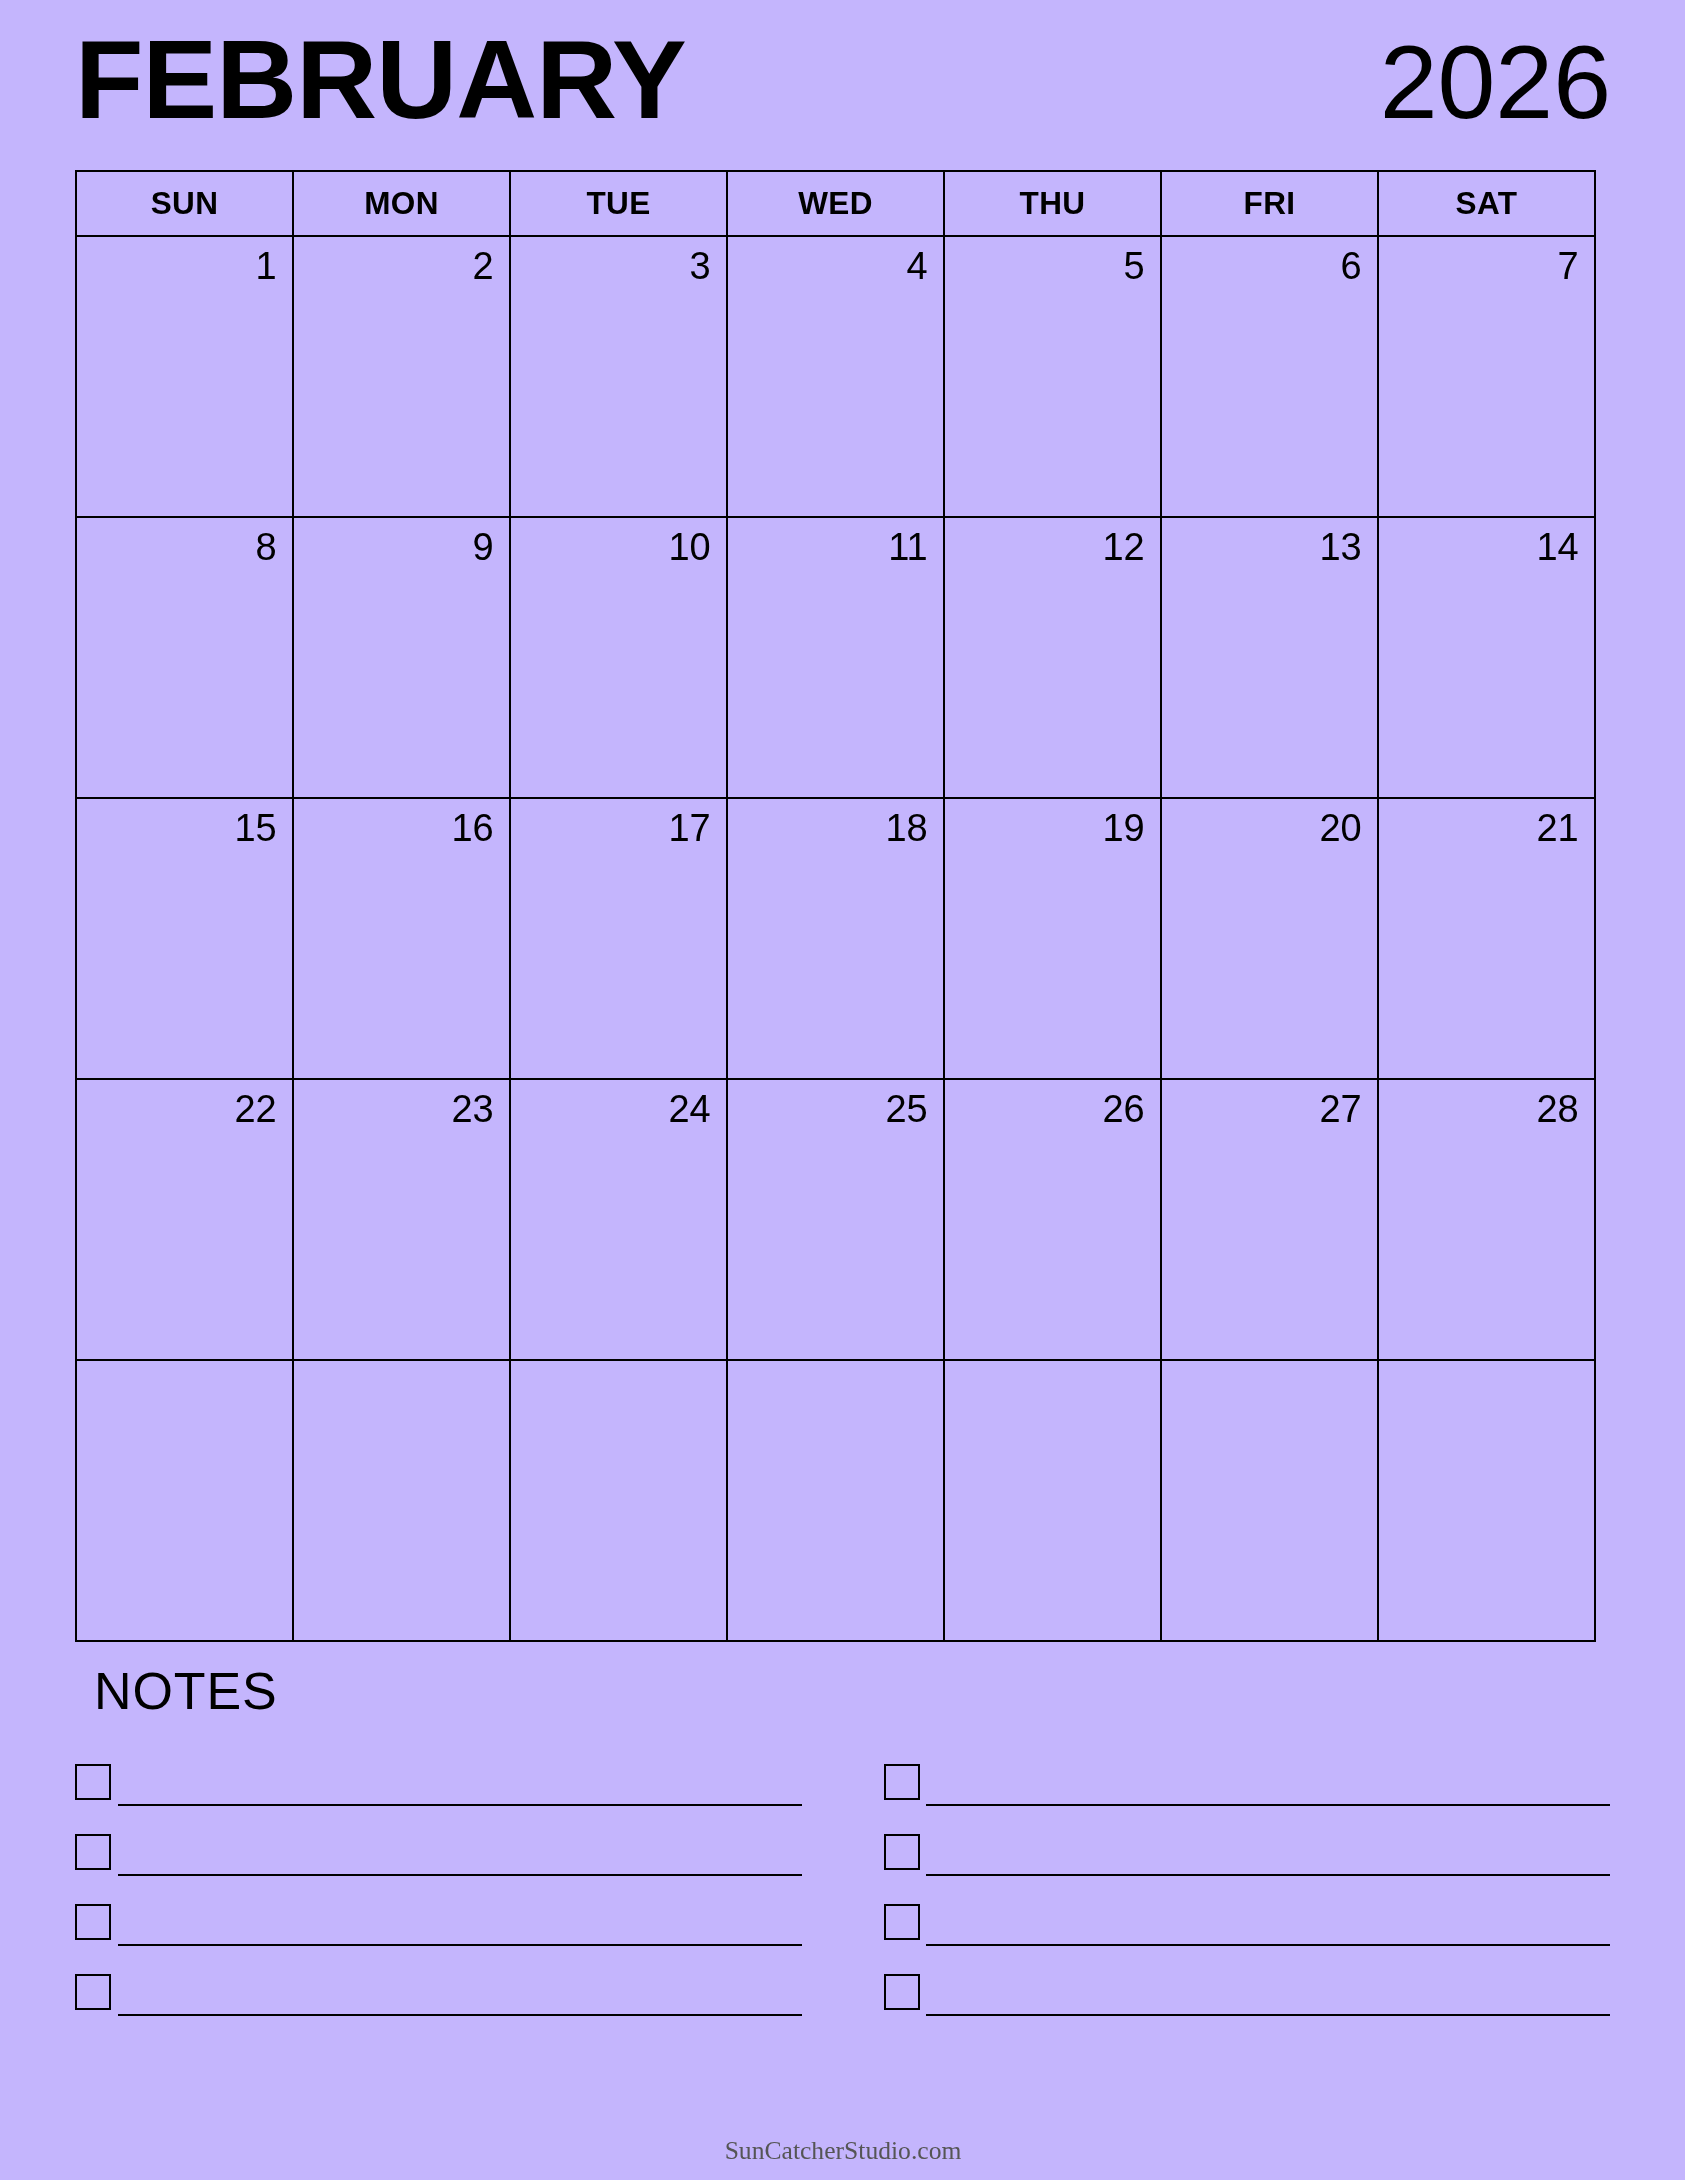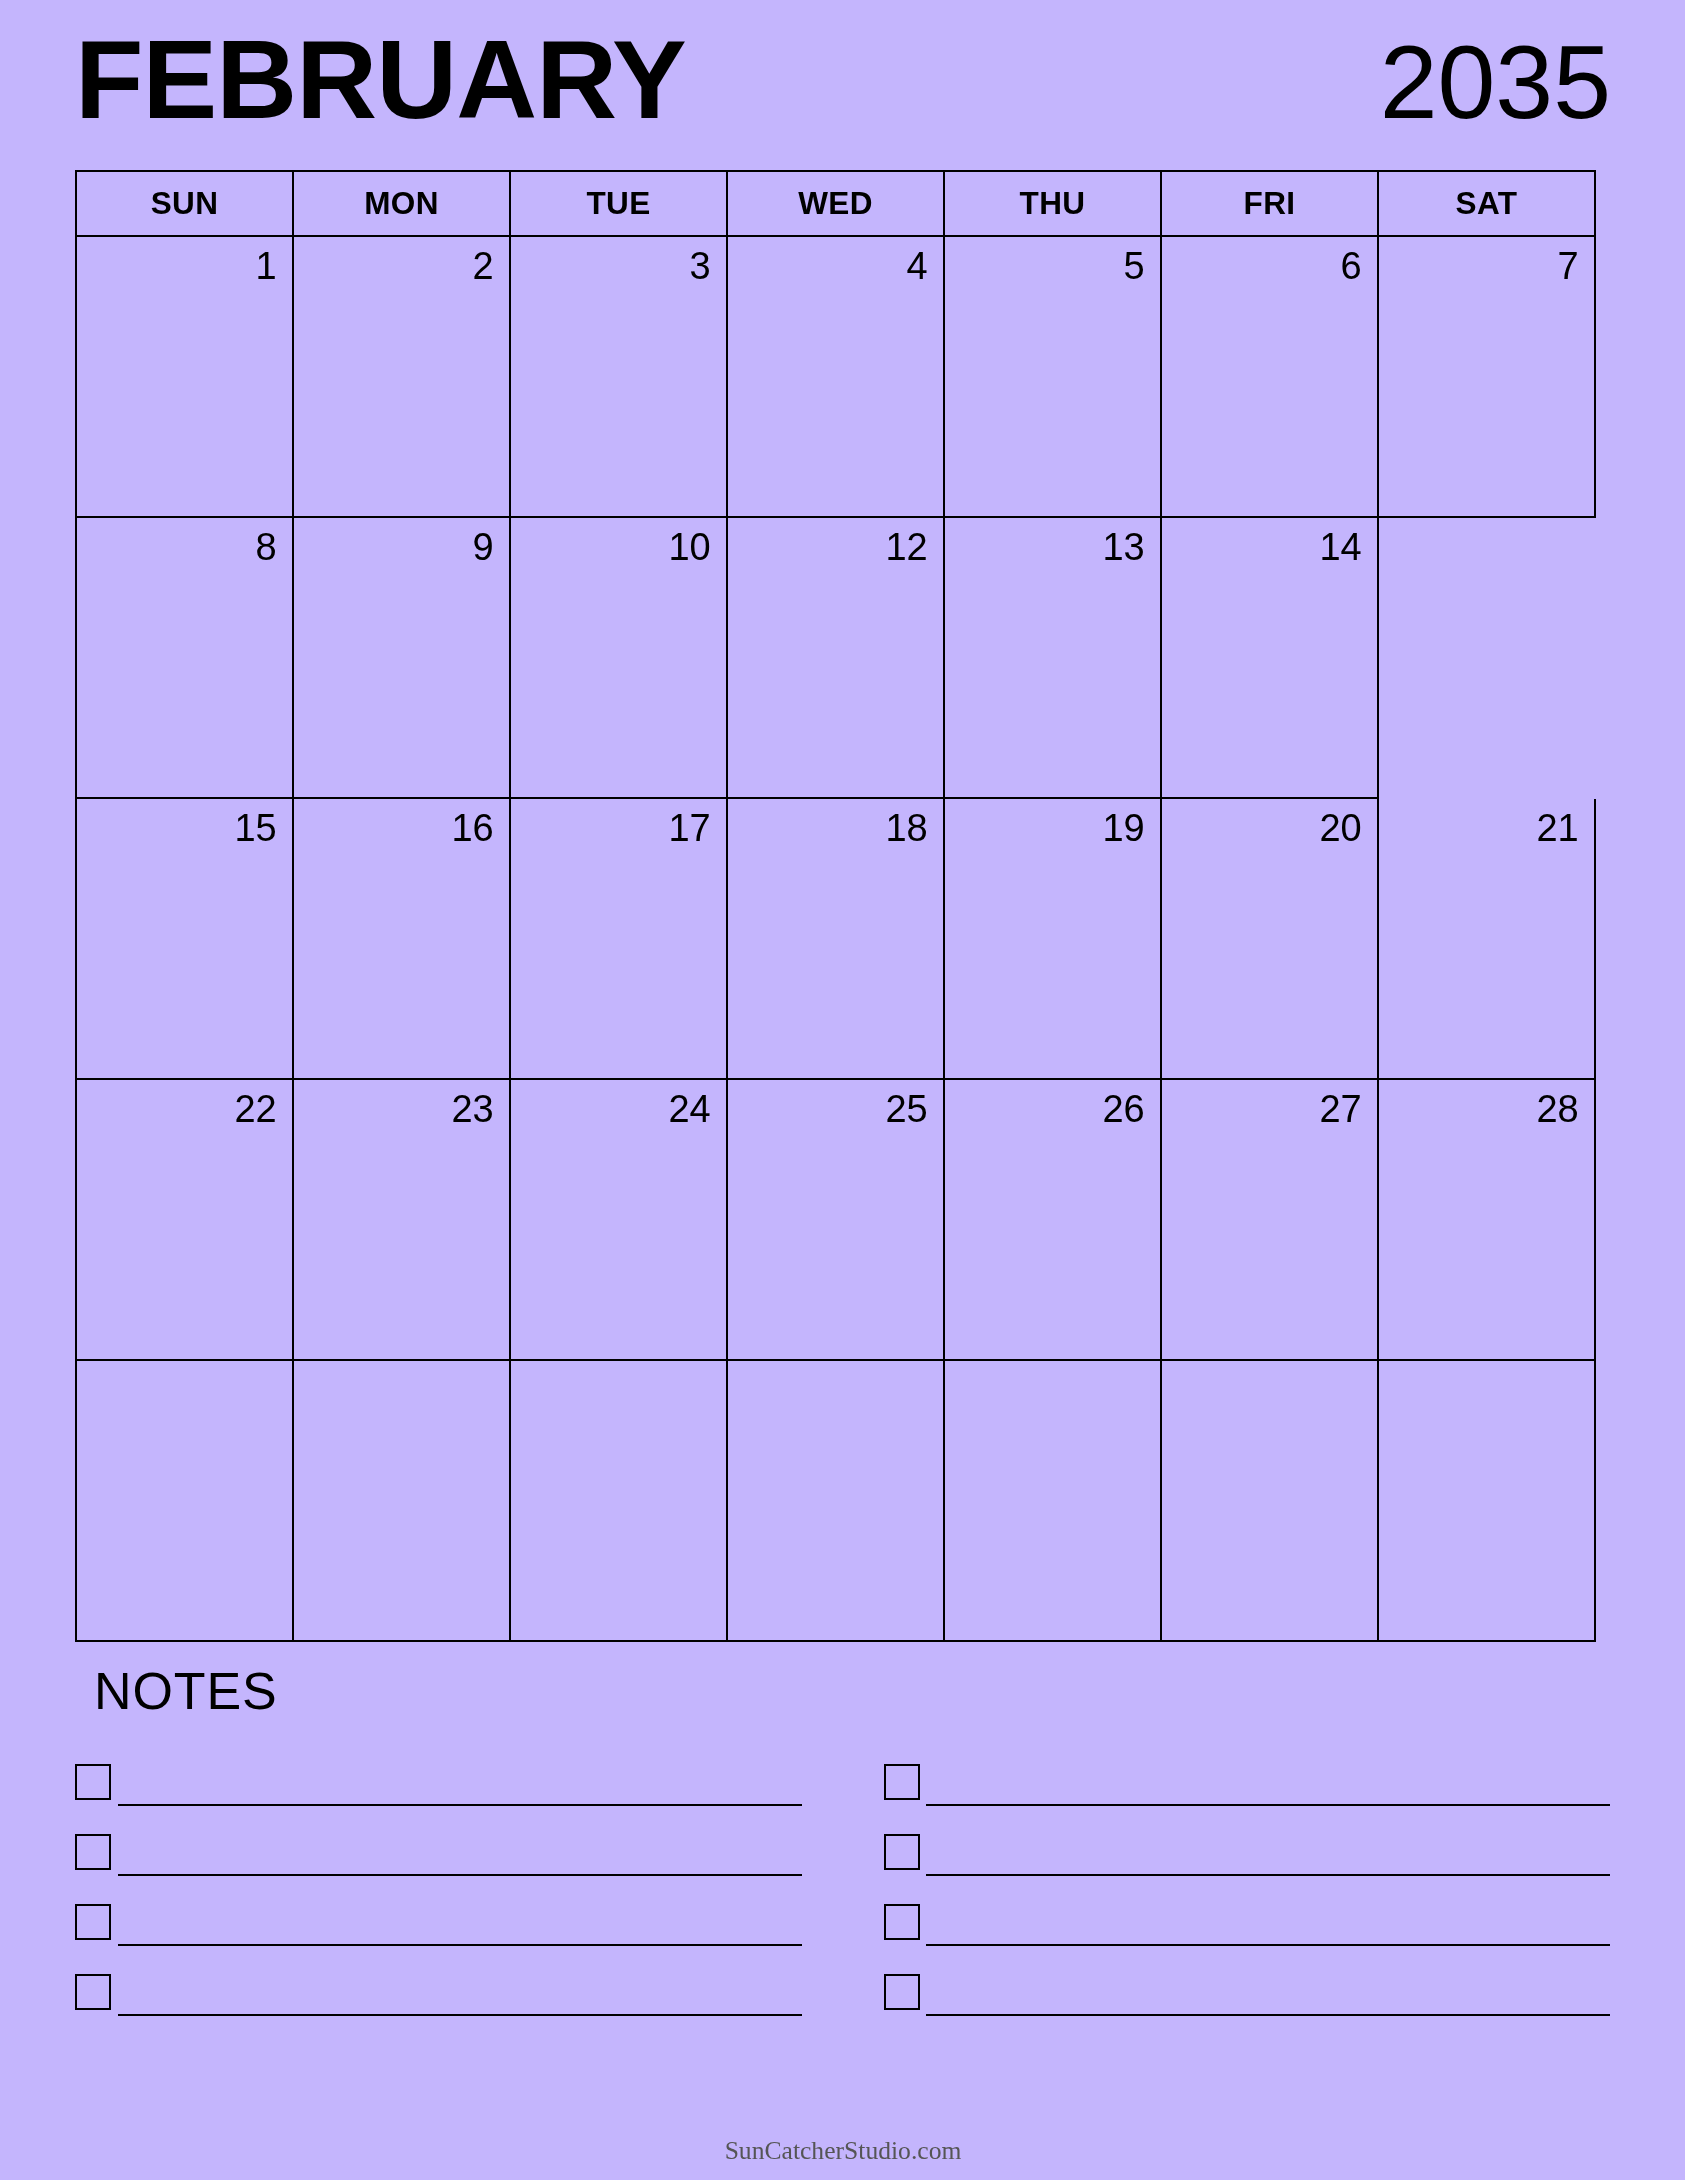--- a/index.html
+++ b/index.html
@@ -129,21 +129,21 @@
     font-family: Liberation Serif, serif;
   }
 </style>
 </head>
 <body>
 
 <div class="page">
 
   <div class="title-row">
     <div class="month-name">FEBRUARY</div>
-    <div class="year-name">2035</div>
+    <div class="year-name">2026</div>
   </div>
 
   <div class="calendar">
 
     <div class="dow-row">
       <div class="dow-cell">SUN</div>
       <div class="dow-cell">MON</div>
       <div class="dow-cell">TUE</div>
       <div class="dow-cell">WED</div>
       <div class="dow-cell">THU</div>
@@ -179,20 +179,23 @@
       <div class="day-cell">
           <span class="day-num">8</span>
         </div>
       <div class="day-cell">
           <span class="day-num">9</span>
         </div>
       <div class="day-cell">
           <span class="day-num">10</span>
         </div>
       <div class="day-cell">
+          <span class="day-num">11</span>
+        </div>
+      <div class="day-cell">
           <span class="day-num">12</span>
         </div>
       <div class="day-cell">
           <span class="day-num">13</span>
         </div>
       <div class="day-cell">
           <span class="day-num">14</span>
         </div>
     </div>
 

